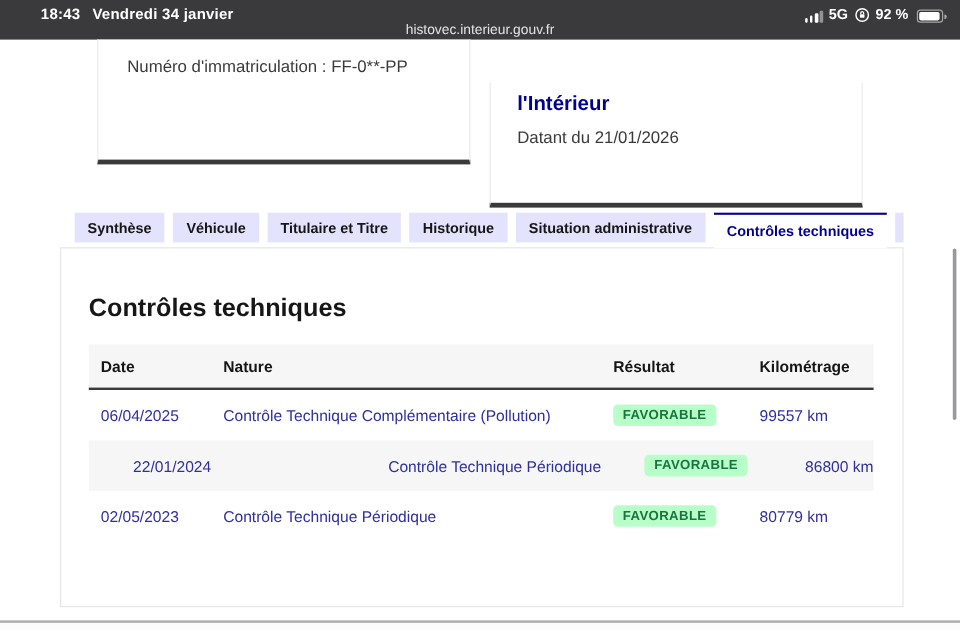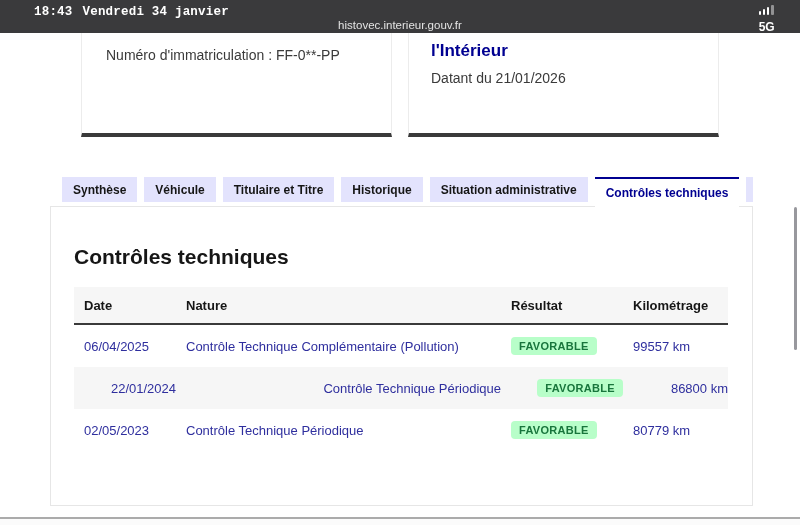--- a/index.html
+++ b/index.html
@@ -13,26 +13,26 @@
   }
 
   
   .status-bar {
     position: absolute; left: 0; top: 0; width: 800px; height: 33px;
     background: #3a3a3c; color: #fff;
   }
   .sb-left {
     position: absolute; left: 34px; top: 5px;
     font-size: 12.5px; font-weight: 600; letter-spacing: .2px;
-    display: flex; gap: 10px; font-family: Liberation Mono, monospace;
+    display: flex; gap: 10px;
   }
   .sb-right {
     position: absolute; right: 14px; top: 5px;
-    display: flex; align-items: flex-start; gap: 5px;
-    font-size: 12px; font-weight: 600; flex-direction: column;
+    display: flex; align-items: flex-end; gap: 5px;
+    font-size: 12px; font-weight: 600;
   }
   .sb-url {
     position: absolute; left: 0; right: 0; bottom: 2px;
     text-align: center; font-size: 11.5px; color: #e3e3e3; font-weight: 400;
   }
   .sig { display: flex; align-items: flex-end; gap: 1.5px; height: 10px; }
   .sig i { display: block; width: 2.6px; background: #fff; border-radius: 1px; }
   .sig i:nth-child(1){height:4px;} .sig i:nth-child(2){height:6px;}
   .sig i:nth-child(3){height:8px;} .sig i:nth-child(4){height:10px; background: rgba(255,255,255,.45);}
   .batt { position: relative; width: 22px; height: 11px;
@@ -42,21 +42,21 @@
   .batt::after { content:""; position:absolute; right:-3.5px; top:3px;
     width:2px; height:4px; background: rgba(255,255,255,.55); border-radius:0 2px 2px 0; }
 
   
   .card {
     position: absolute; top: 33px; height: 104px; background: #fff;
     border-left: 1px solid #ececec; border-right: 1px solid #ececec;
     border-bottom: 4px solid #3a3a3a;
   }
   .card-left { left: 81px; width: 311px; padding: 14px 24px; }
-  .card-right { left: 408px; width: 311px; padding: 8px 22px; }
+  .card-right { left: 408px; width: 311px; padding: 8px 22px; margin-top: 36px; }
   .card-text { font-size: 14px; color: #3a3a3a; }
   .card-title { font-size: 17px; font-weight: 700; color: #000091; margin-bottom: 9px; }
   .card-sub { font-size: 14px; color: #3a3a3a; }
 
   
   .tabs {
     position: absolute; left: 62px; top: 177px; width: 691px; height: 30px;
     display: flex; align-items: flex-start; gap: 7px;
     overflow: hidden; z-index: 2;
   }

